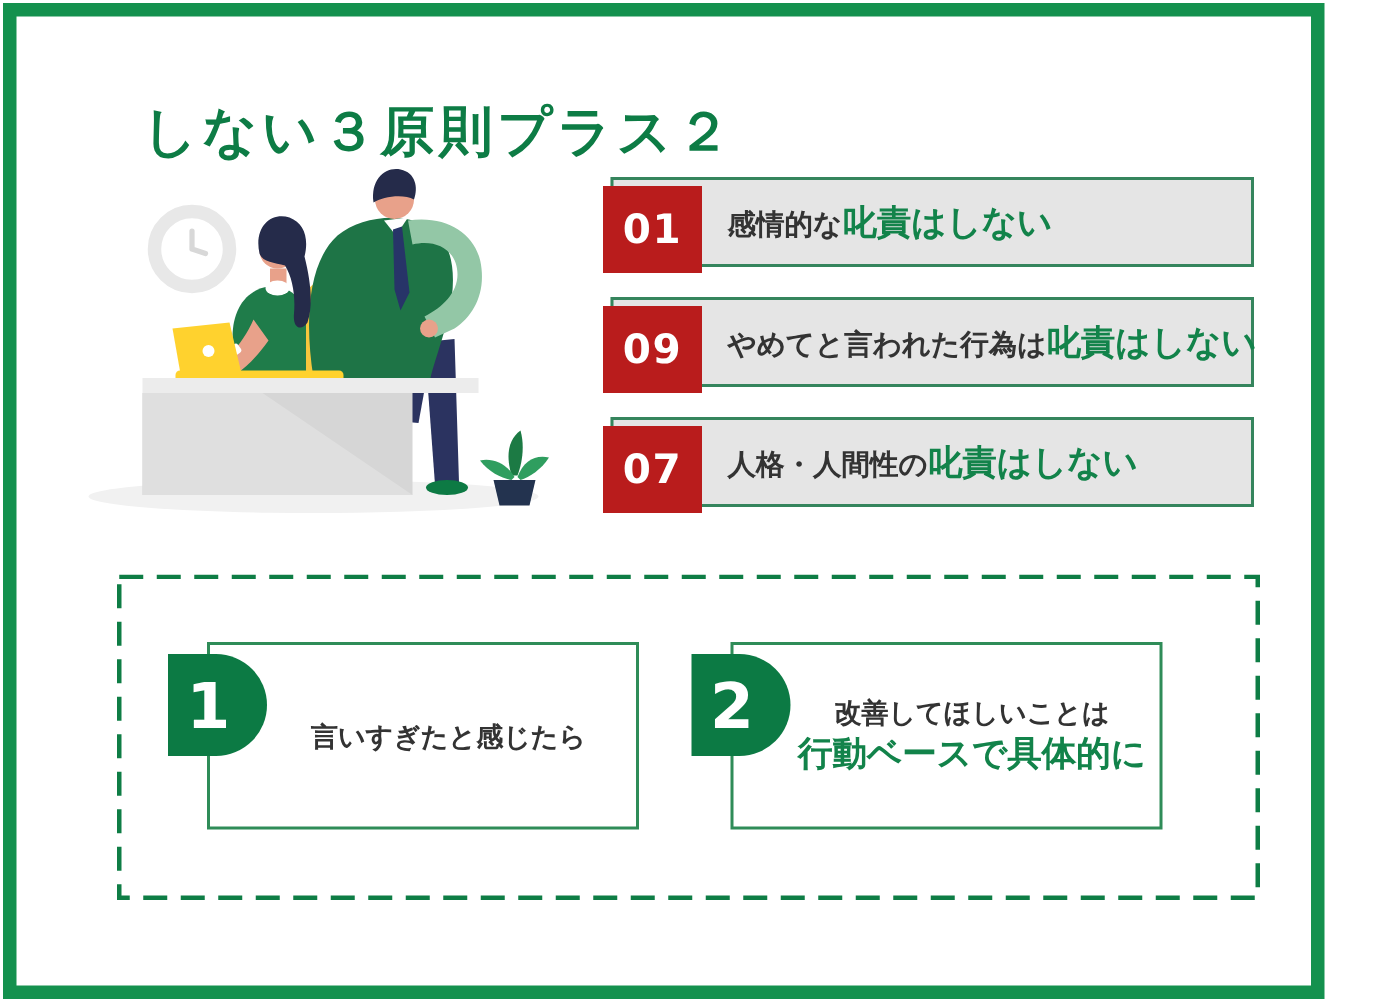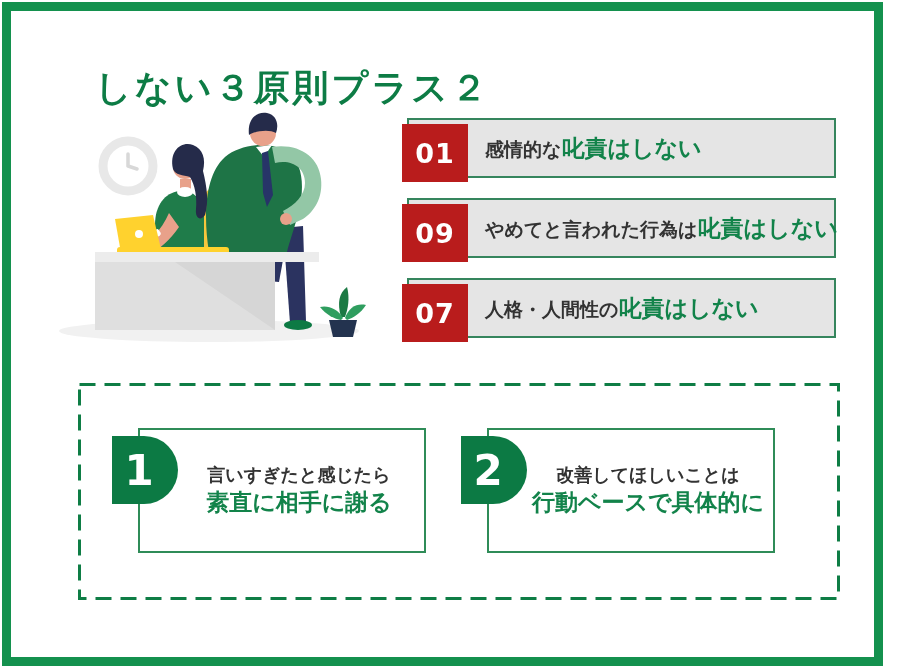--- a/index.html
+++ b/index.html
@@ -140,21 +140,20 @@
   </div>
 
   <div class="plus-box">
     <svg class="plus-border" width="762" height="217" viewBox="0 0 762 217" aria-hidden="true">
       <rect x="1.5" y="1.5" width="759" height="214" fill="none" stroke="#0e7d45" stroke-width="3" stroke-dasharray="16 9"></rect>
     </svg>
 
     <div class="card card-1">
       <div class="badge">1</div>
       <div class="line1">言いすぎたと感じたら</div>
-      <div class="line2">素直に相手に謝る</div>
     </div>
 
     <div class="card card-2">
       <div class="badge">2</div>
       <div class="line1">改善してほしいことは</div>
       <div class="line2">行動ベースで具体的に</div>
     </div>
   </div>
 
 </div>

